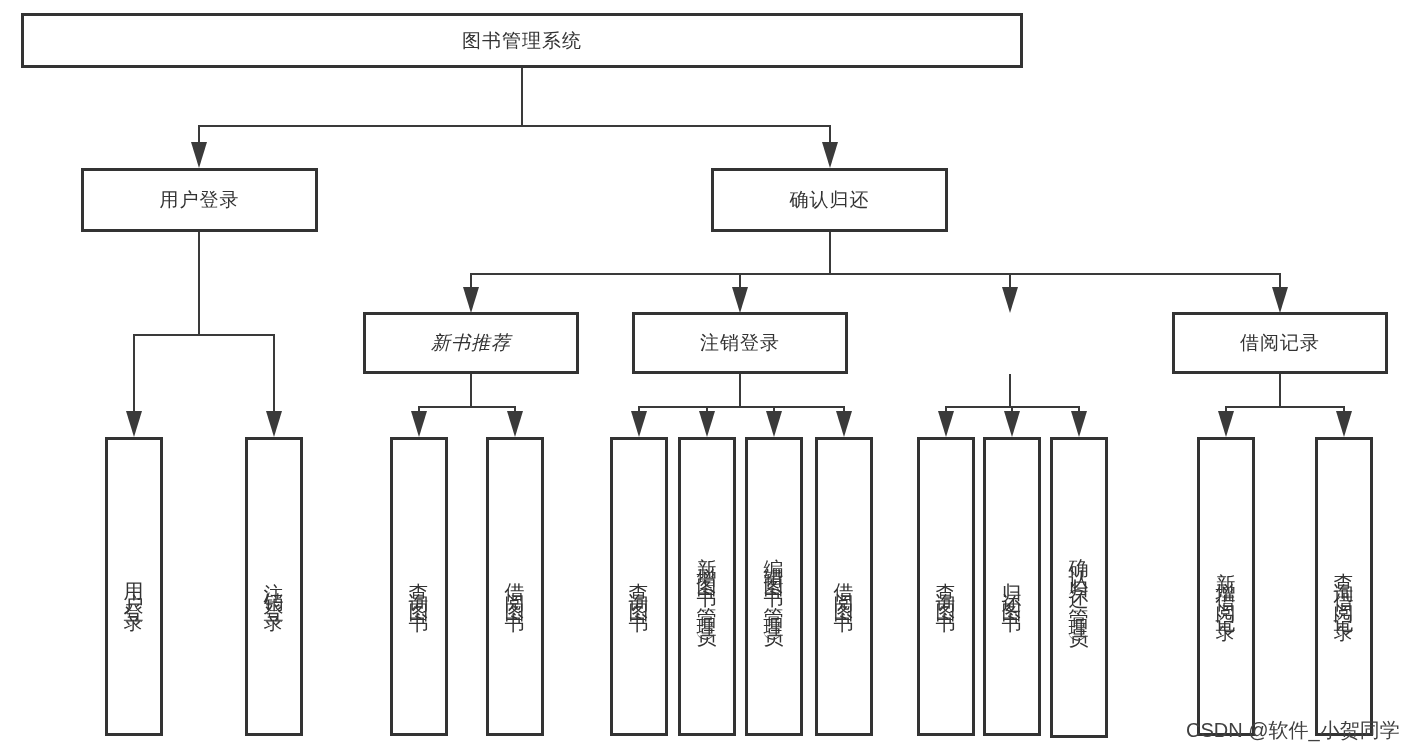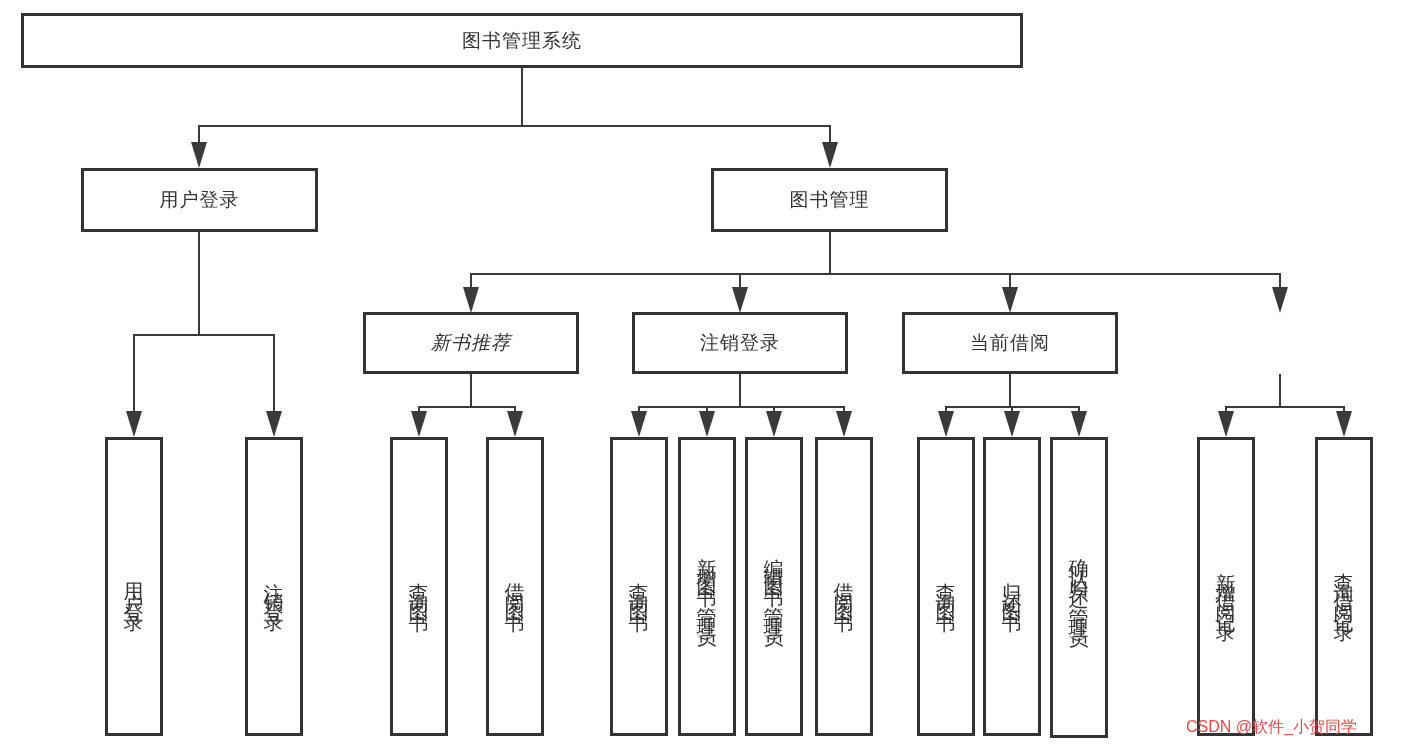--- a/index.html
+++ b/index.html
@@ -35,22 +35,22 @@
   .hl{position:absolute;height:2px;background:#3a3a3a;}
   .ar{
     position:absolute;width:0;height:0;
     border-left:8px solid transparent;
     border-right:8px solid transparent;
     border-top:26px solid #3a3a3a;
   }
   .watermark{
     position:absolute;
     left:1186px;top:717px;
-    font-size:16px;
-    color:#ef4444;
+    font-size:20px;
+    color:#404040;
     white-space:nowrap;
   }
 </style>
 </head>
 <body>
 
 <div id="canvas">
 
   <div class="box" style="left:21px;top:13px;width:1002px;height:55px;">
     <span>图书管理系统</span>
@@ -60,21 +60,21 @@
   <div class="hl" style="left:198px;top:125px;width:633px;"></div>
   <div class="vl" style="left:198px;top:125px;height:20px;"></div>
   <div class="ar" style="left:191px;top:142px;"></div>
   <div class="vl" style="left:829px;top:125px;height:20px;"></div>
   <div class="ar" style="left:822px;top:142px;"></div>
 
   <div class="box" style="left:81px;top:168px;width:237px;height:64px;">
     <span>用户登录</span>
   </div>
   <div class="box" style="left:711px;top:168px;width:237px;height:64px;">
-    <span>图书管理</span>
+    <span>确认归还</span>
   </div>
 
   <div class="vl" style="left:198px;top:232px;height:104px;"></div>
   <div class="hl" style="left:133px;top:334px;width:142px;"></div>
   <div class="vl" style="left:133px;top:334px;height:79px;"></div>
   <div class="ar" style="left:126px;top:411px;"></div>
   <div class="vl" style="left:273px;top:334px;height:79px;"></div>
   <div class="ar" style="left:266px;top:411px;"></div>
 
   <div class="vl" style="left:829px;top:232px;height:43px;"></div>
@@ -87,22 +87,22 @@
   <div class="ar" style="left:1002px;top:287px;"></div>
   <div class="vl" style="left:1279px;top:273px;height:16px;"></div>
   <div class="ar" style="left:1272px;top:287px;"></div>
 
   <div class="box" style="left:363px;top:312px;width:216px;height:62px;font-style:italic;">
     <span>新书推荐</span>
   </div>
   <div class="box" style="left:632px;top:312px;width:216px;height:62px;">
     <span>注销登录</span>
   </div>
-  <div class="box" style="left:902px;top:312px;width:216px;height:62px;">
-    <span>当前借阅</span>
+  <div class="box" style="left:1172px;top:312px;width:216px;height:62px;">
+    <span>借阅记录</span>
   </div>
 
   <div class="vl" style="left:470px;top:374px;height:34px;"></div>
   <div class="hl" style="left:418px;top:406px;width:98px;"></div>
   <div class="vl" style="left:418px;top:406px;height:8px;"></div>
   <div class="ar" style="left:411px;top:411px;"></div>
   <div class="vl" style="left:514px;top:406px;height:8px;"></div>
   <div class="ar" style="left:507px;top:411px;"></div>
 
   <div class="vl" style="left:739px;top:374px;height:34px;"></div>

